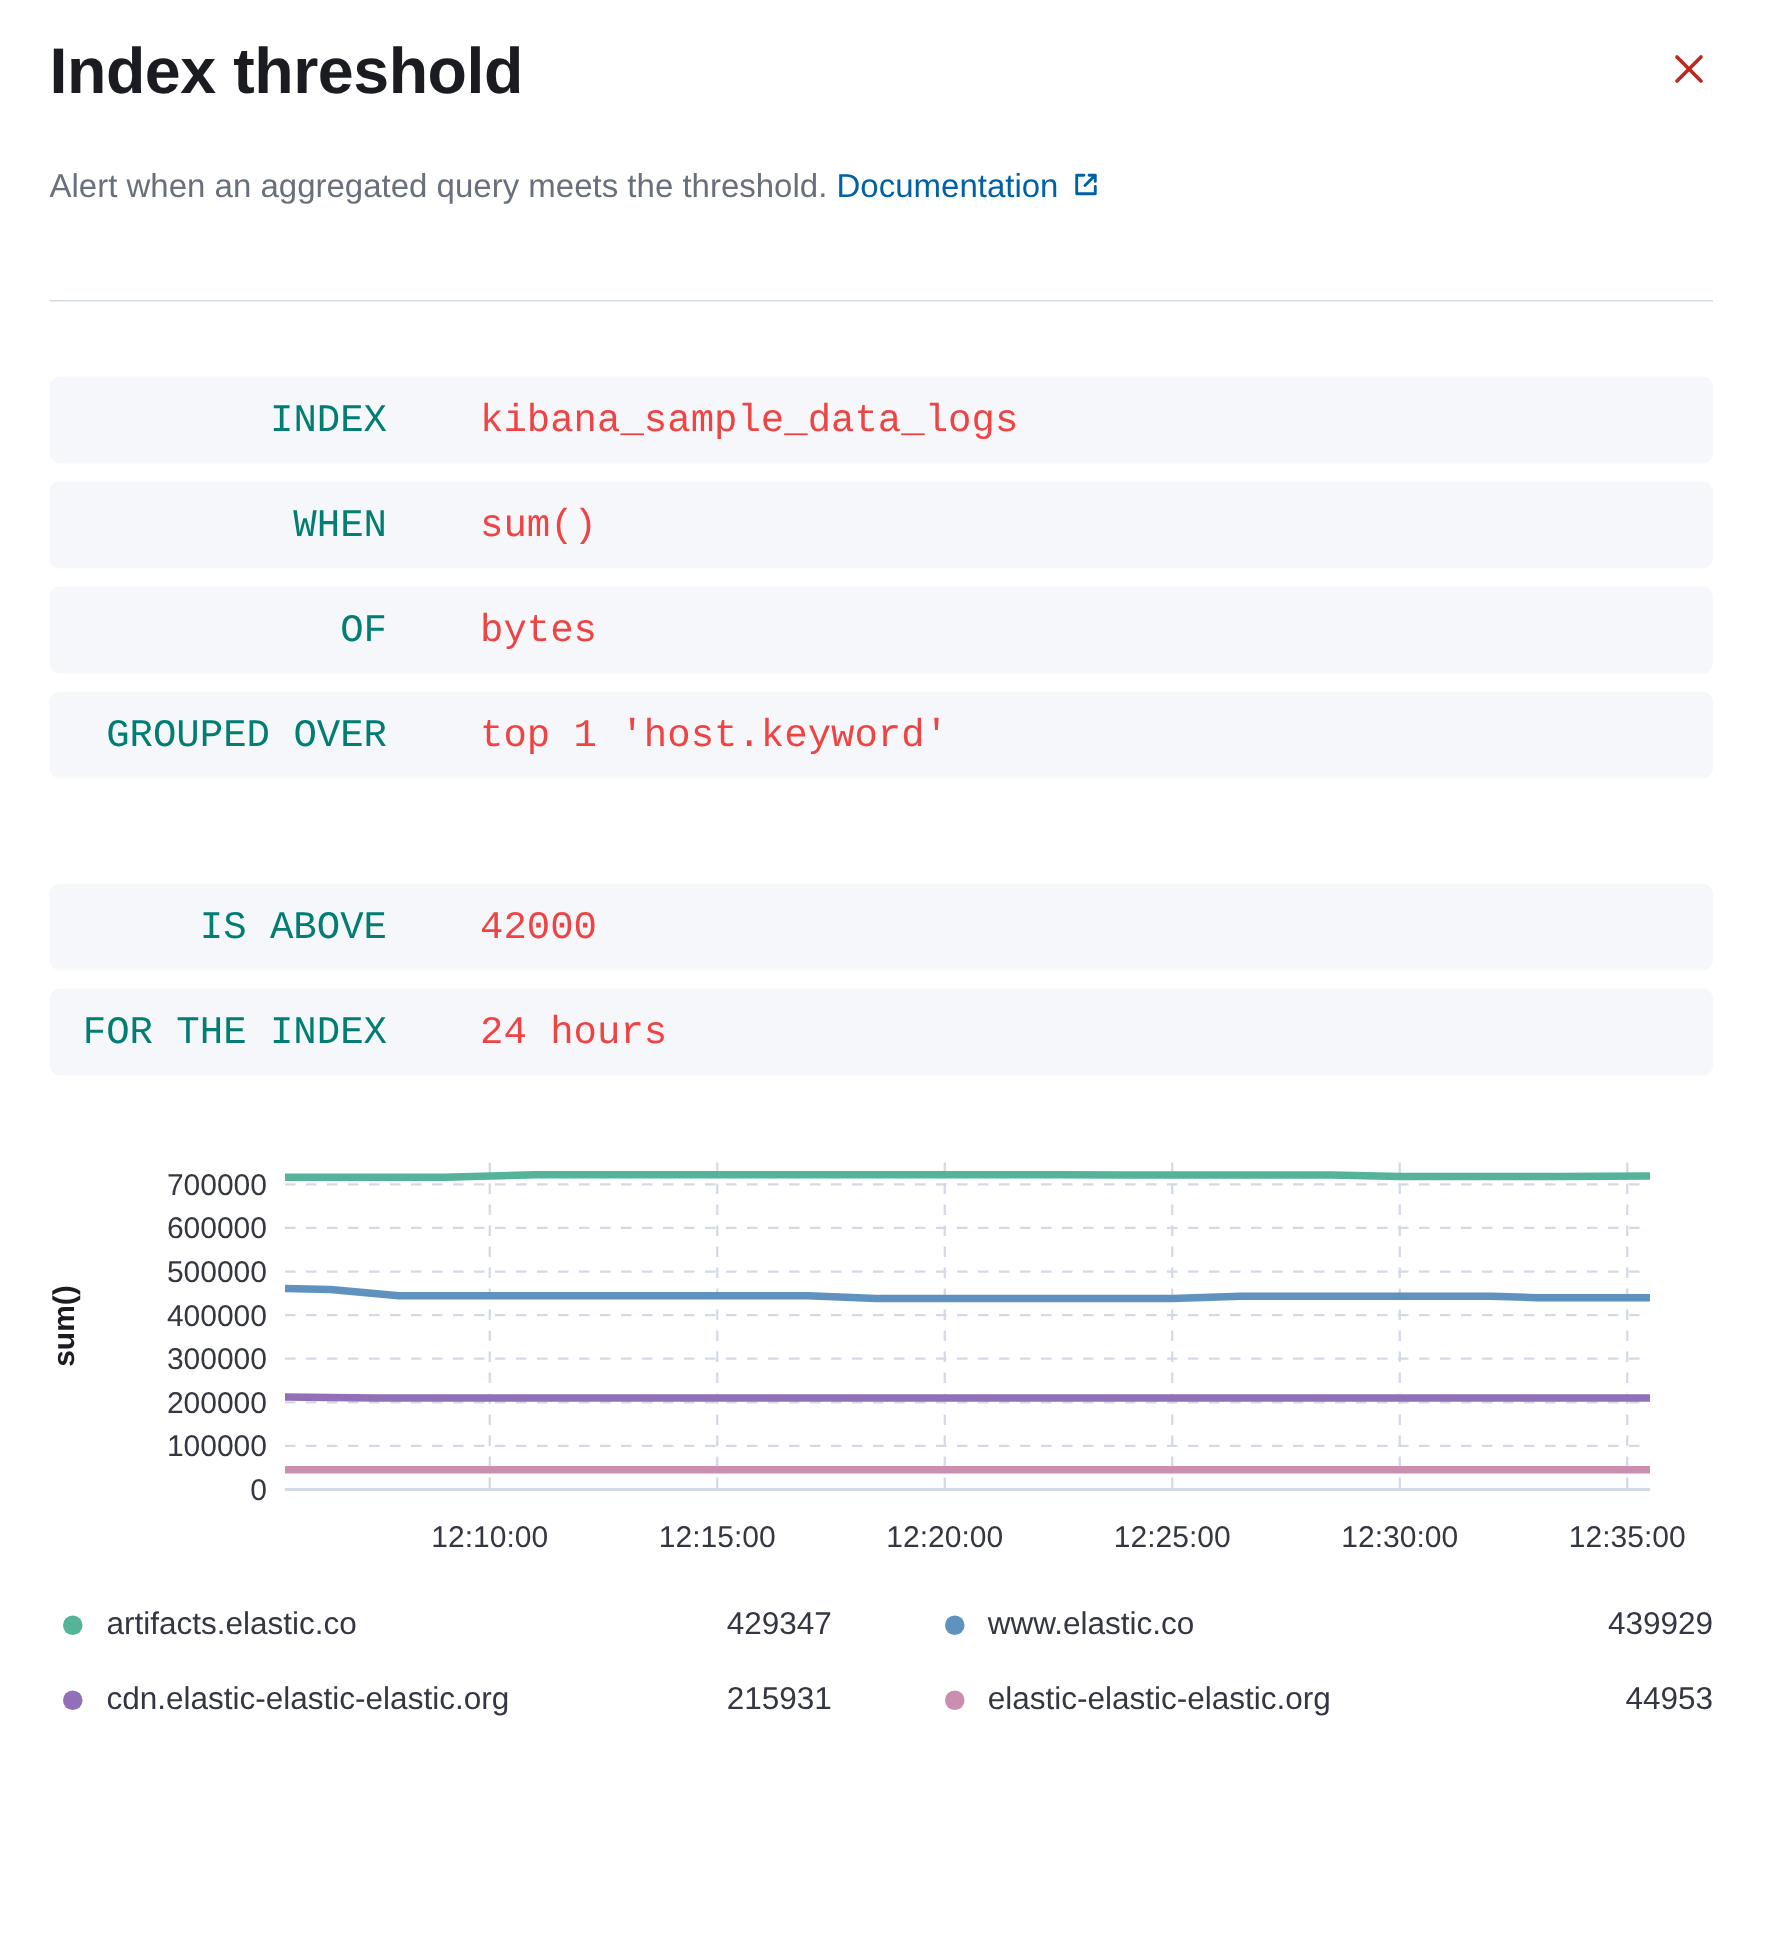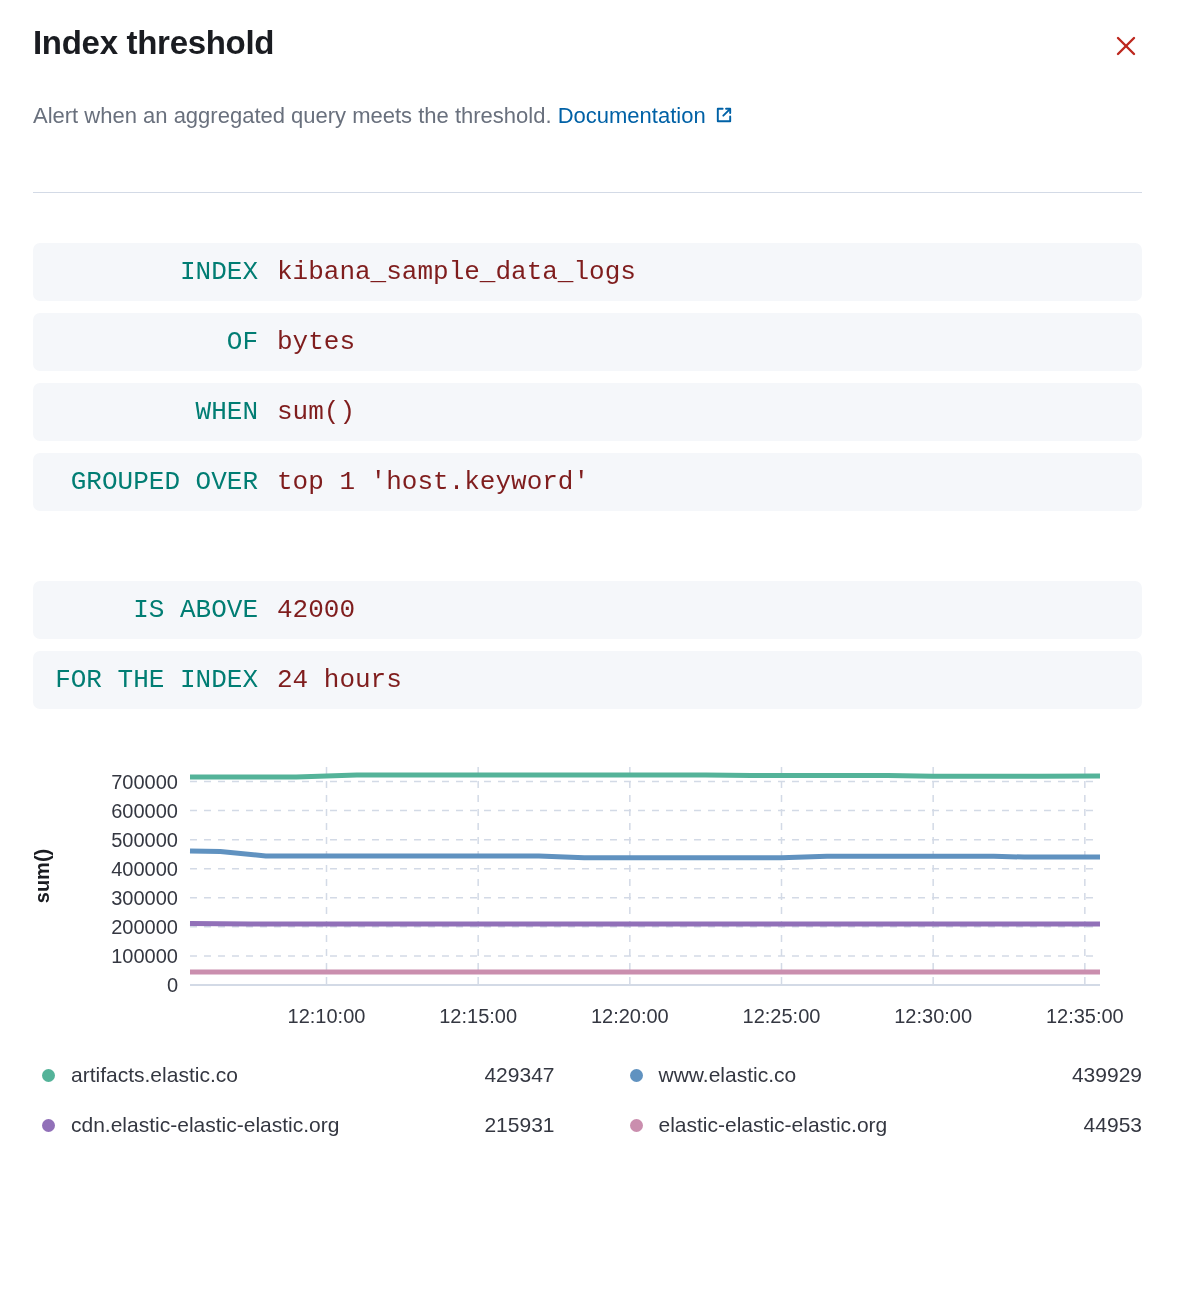--- a/index.html
+++ b/index.html
@@ -7,43 +7,43 @@
   body {
     width: 1186px; height: 1304px;
     font-family: "Liberation Sans", "DejaVu Sans", sans-serif;
     color: #1A1C21;
     overflow: hidden;
   }
   .page { padding: 24px 44px 0 33px; }
 
   
   .header-row { display: flex; justify-content: space-between; align-items: flex-start; }
-  .page-title { margin: 0; font-size: 33px; font-weight: 700; letter-spacing: -0.3px; color: #1A1C21; }
+  .page-title { margin: 0; font-size: 43px; font-weight: 700; letter-spacing: -0.3px; color: #1A1C21; }
   .close-btn { background: none; border: none; padding: 2px; cursor: pointer; margin-top: 6px; }
   .subtitle { margin: 34px 0 0; font-size: 22px; line-height: 1.5; color: #69707D; }
   .doc-link { color: #0061A6; text-decoration: none; white-space: nowrap; }
   .doc-link svg { vertical-align: -3px; margin-left: 7px; }
   .divider { border: none; border-top: 1px solid #D3DAE6; margin: 60px 0 0; }
 
   
   .section-heading { font-size: 26px; font-weight: 700; color: #1A1C21; margin: 0 0 22px; line-height: 34px; }
   .section-index { margin-top: 50px; }
   .section-condition { margin-top: 70px; }
   .section-condition .section-heading { margin-bottom: 24px; }
 
   
   .expr {
     height: 58px; border-radius: 7px; background: #F5F7FA;
     display: flex; align-items: center; margin-bottom: 12px;
     font-family: "Liberation Mono", "DejaVu Sans Mono", monospace;
-    font-size: 26px; cursor: pointer; width: 100%; border: none; text-align: left; padding: 0;
+    font-size: 26px; cursor: pointer; width: 100%; border: none; text-align: left; padding: 0; gap: 43px;
   }
   .expr:last-child { margin-bottom: 0; }
   .expr .kw { width: 225px; flex: none; text-align: right; color: #017D73; white-space: pre; }
-  .expr .val { margin-left: 19px; color: #7f1d1d; white-space: pre; }
+  .expr .val { margin-left: 19px; color: #ef4444; white-space: pre; }
 
   
   .chart-wrap { margin-top: 44px; }
   .chart-wrap svg { display: block; width: 100%; height: auto; }
   .gridline { stroke: #D3DAE6; stroke-width: 1.5; stroke-dasharray: 7 7; }
   .gridline-solid { stroke: #D3DAE6; stroke-width: 2; }
   .xtick-label { font-size: 20px; fill: #343741; text-anchor: middle; font-family: "Liberation Sans", sans-serif; }
   .ytick-label { font-size: 20px; fill: #343741; text-anchor: end; font-family: "Liberation Sans", sans-serif; }
   .y-axis-title { font-size: 20px; font-weight: 700; fill: #1A1C21; text-anchor: middle; font-family: "Liberation Sans", sans-serif; }
 
@@ -81,26 +81,26 @@
 
   <hr class="divider">
 
   <section class="section-index">
 
     <button class="expr">
       <span class="kw">INDEX</span>
       <span class="val">kibana_sample_data_logs</span>
     </button>
     <button class="expr">
+      <span class="kw">WHEN</span>
+      <span class="val">sum()</span>
+    </button>
+    <button class="expr">
       <span class="kw">OF</span>
       <span class="val">bytes</span>
-    </button>
-    <button class="expr">
-      <span class="kw">WHEN</span>
-      <span class="val">sum()</span>
     </button>
     <button class="expr">
       <span class="kw">GROUPED OVER</span>
       <span class="val">top 1 'host.keyword'</span>
     </button>
   </section>
 
   <section class="section-condition">
 
     <button class="expr">

